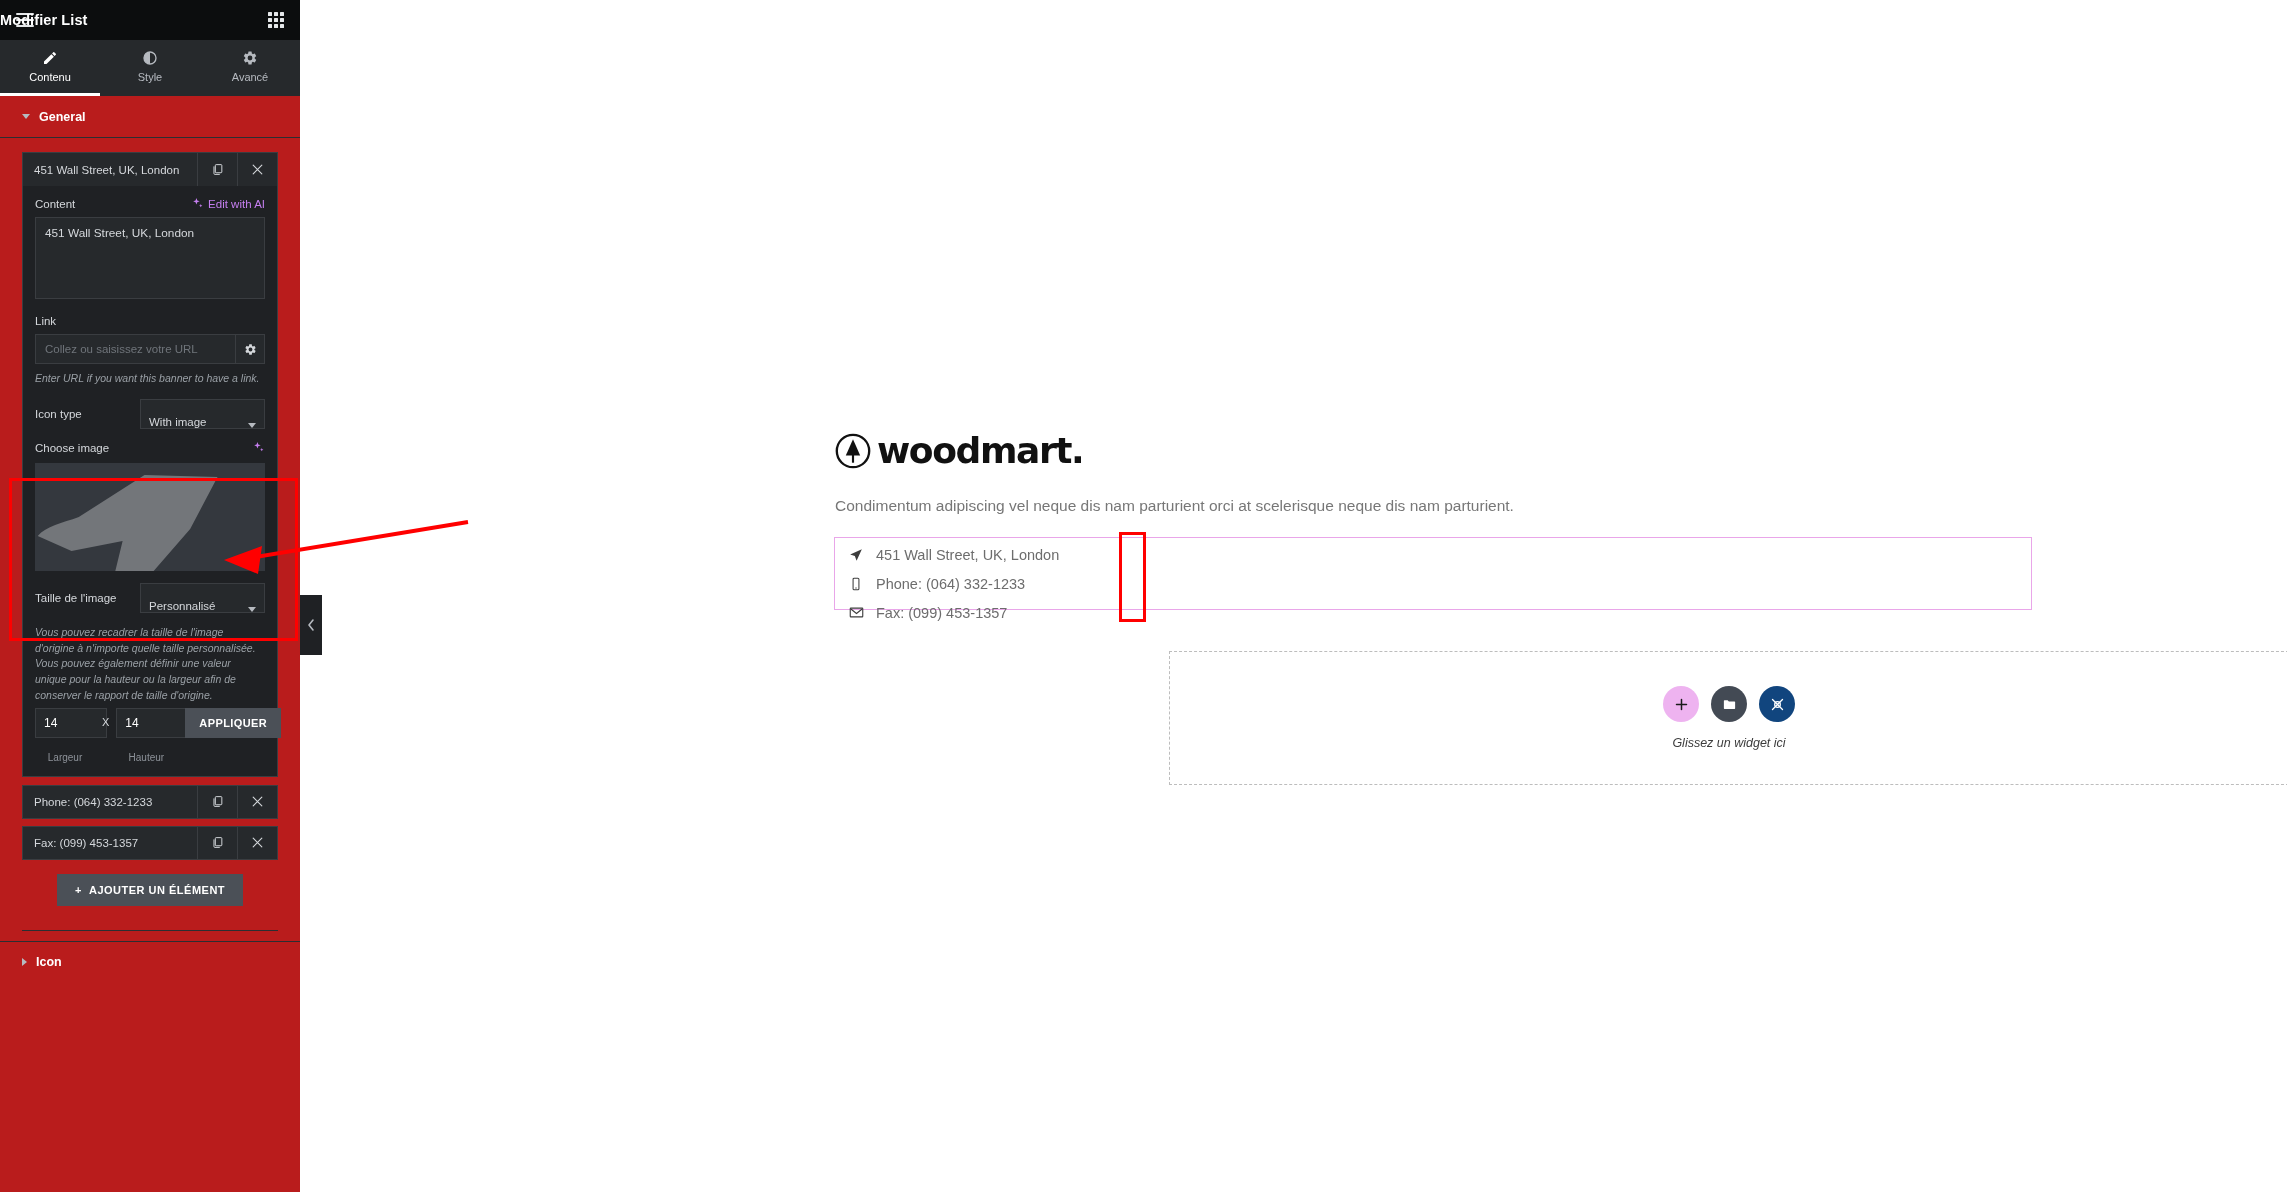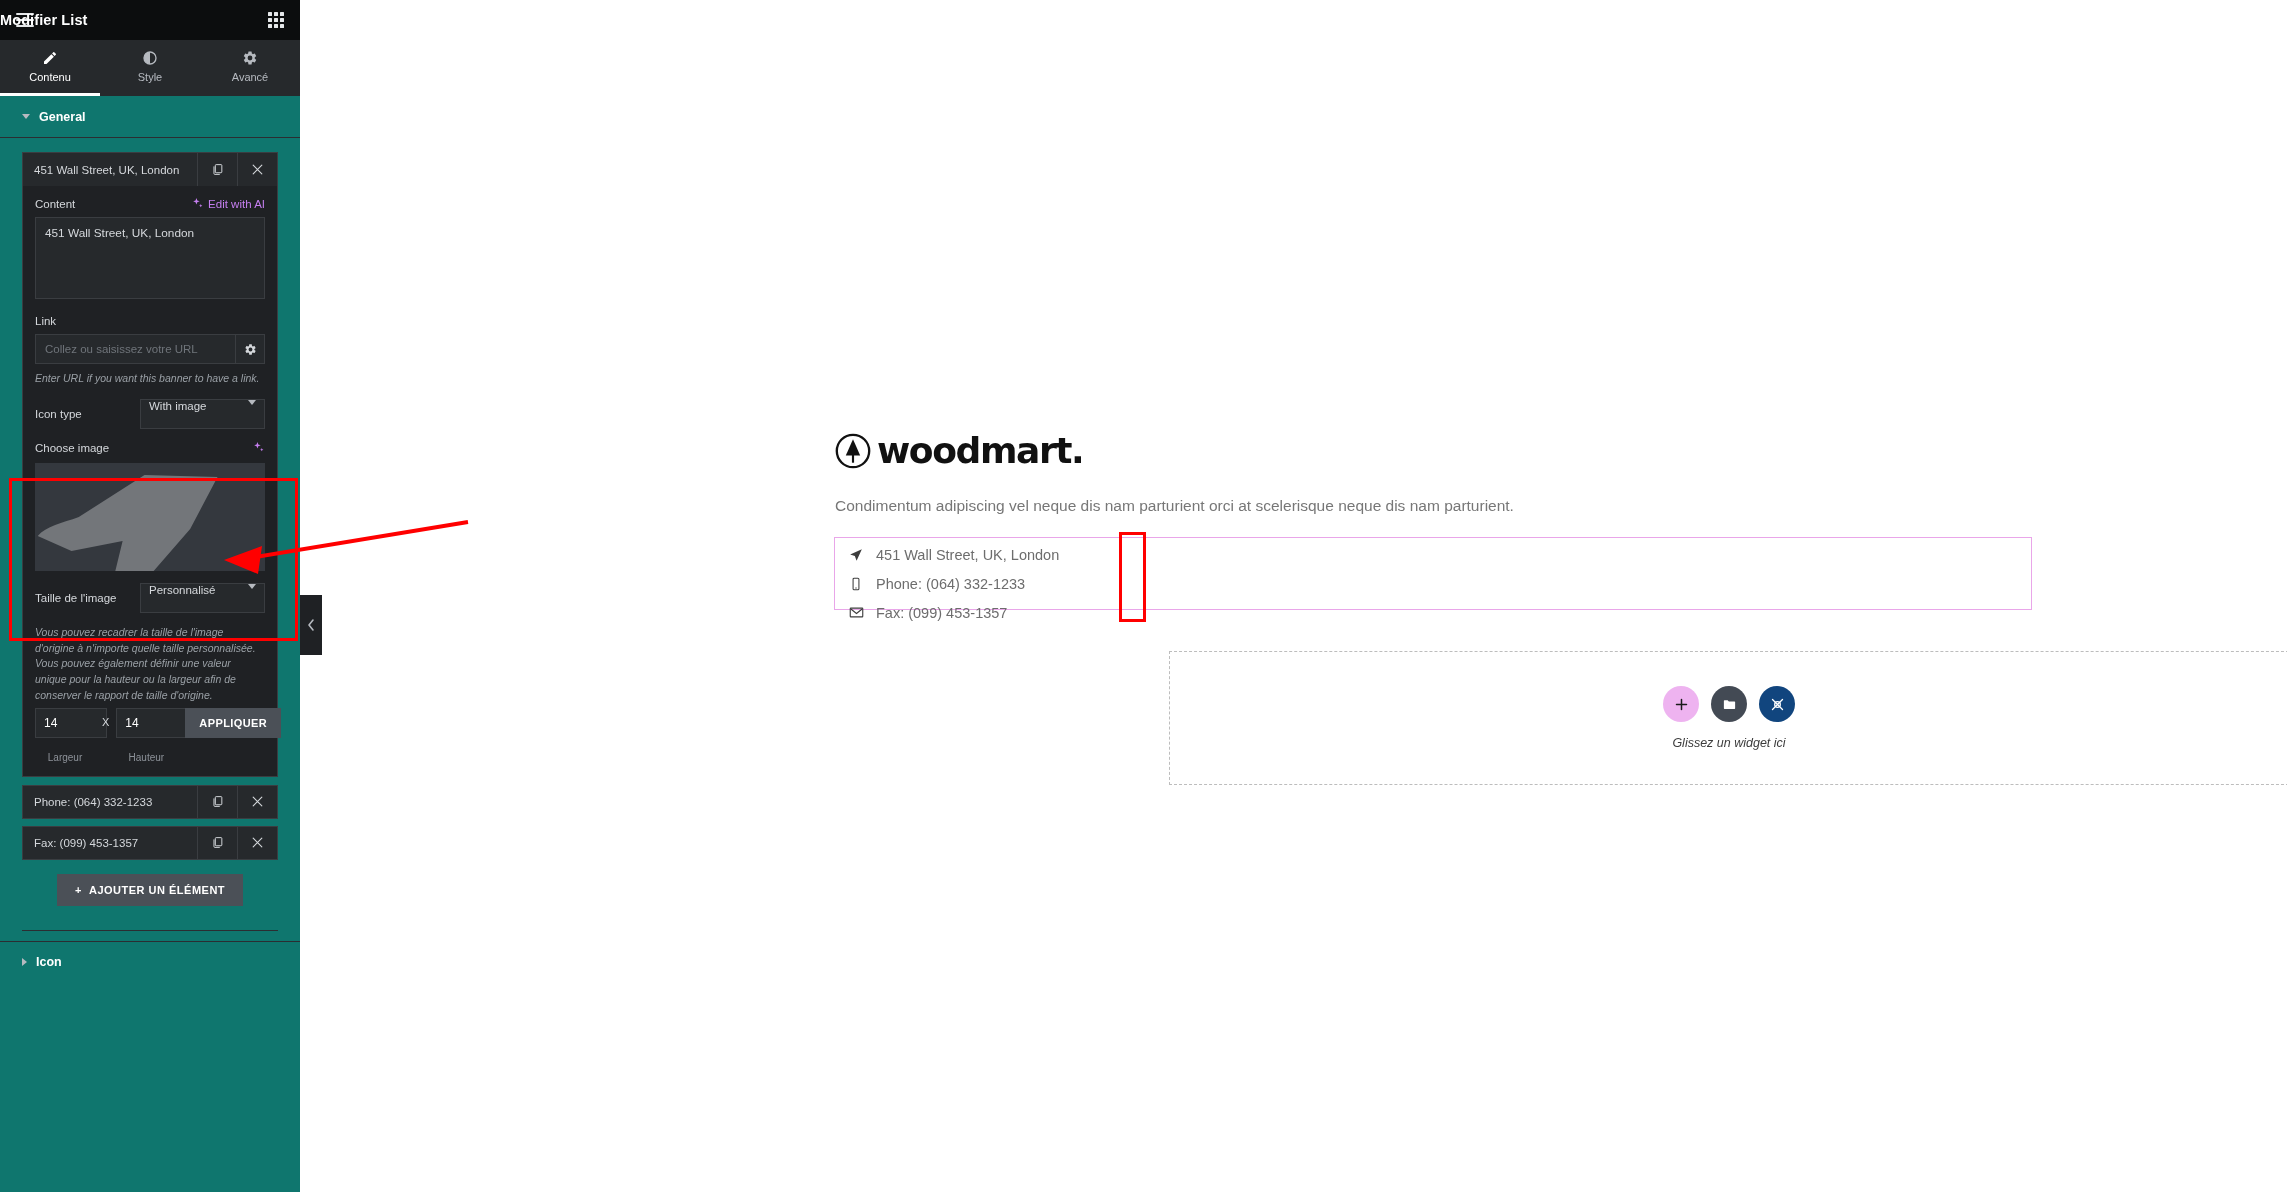--- a/index.html
+++ b/index.html
@@ -44,21 +44,21 @@
 
   .tabs{ height:56px; display:flex; background:#26292c; flex:0 0 56px; }
   .tab{
     flex:1; display:flex; flex-direction:column; align-items:center; justify-content:center;
     gap:5px; font-size:11px; color:#b6bac0; cursor:pointer; position:relative;
     border-bottom:3px solid transparent;
   }
   .tab.active{ color:#fff; border-bottom-color:#ffffff; }
   .tab .tico{ width:16px; height:16px; display:block; }
 
-  .panel-body{ flex:1 1 auto; overflow:hidden; background:#0f766e; }
+  .panel-body{ flex:1 1 auto; overflow:hidden; background:#b91c1c; }
 
   .section-head{
     height:42px; display:flex; align-items:center; gap:9px;
     padding:0 22px; font-size:12.5px; font-weight:700; color:#fff;
     border-bottom:1px solid #2b2e32; cursor:pointer;
   }
   .caret{ width:0;height:0; border-left:4.5px solid transparent;border-right:4.5px solid transparent;border-top:5.5px solid #b6bac0;}
   .caret.right{ border:0; border-top:4.5px solid transparent;border-bottom:4.5px solid transparent;border-left:5.5px solid #b6bac0;}
 
   .ctrl-wrap{ padding:14px 22px 10px; }
@@ -90,21 +90,21 @@
   }
   .url-in::placeholder{ color:#6f747a; }
   .url-gear{ width:30px; height:30px; background:#26292c; border:1px solid #3a3d41;
     display:flex; align-items:center; justify-content:center; cursor:pointer;}
   .hint{ font-size:10.5px; font-style:italic; color:#9aa0a6; line-height:1.5; margin-top:7px; }
 
   .row2{ display:flex; align-items:center; justify-content:space-between; margin-bottom:12px;}
   .row2 .k{ font-size:11.5px; color:#d5d8dc; }
   .sel{
     width:125px; height:30px; background:#26292c; border:1px solid #3a3d41; color:#d5d8dc;
-    font-size:11.5px; padding:0 8px; display:flex; align-items:flex-start; justify-content:space-between;
+    font-size:11.5px; padding:0 8px; display:flex; align-items:flex-end; justify-content:space-between;
     cursor:pointer;
   }
   .sel .sarrow{ width:0;height:0;border-left:4.5px solid transparent;border-right:4.5px solid transparent;border-top:5.5px solid #b6bac0;}
 
   .img-prev{
     width:100%; height:108px; background:#34383e; position:relative; overflow:hidden; cursor:pointer;
   }
   .num-row{ display:flex; align-items:flex-start; gap:0; margin-top:4px; }
   .numcell{ width:60px; }
   .numcell input{

